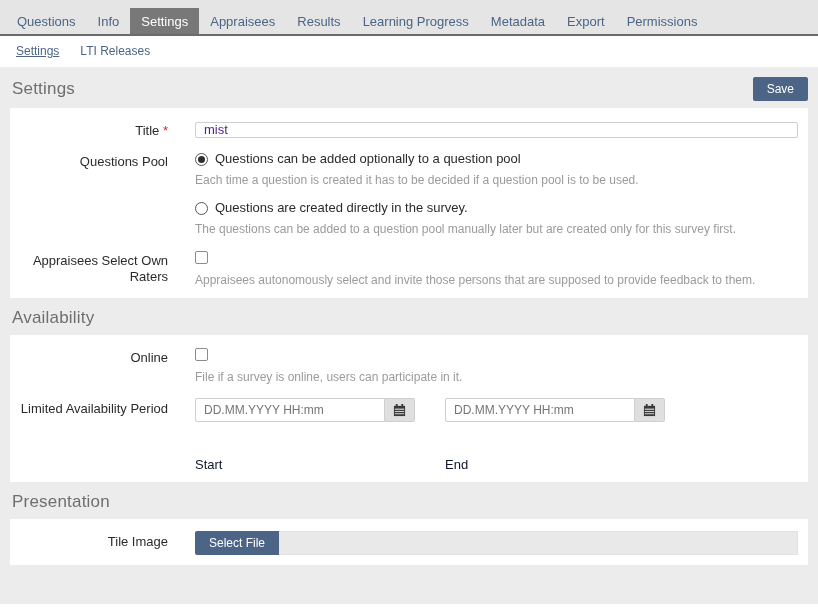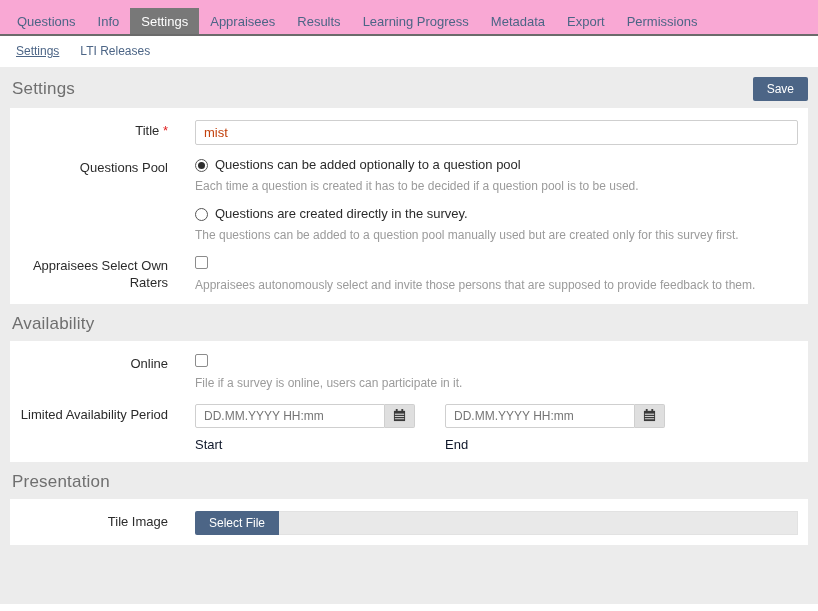--- a/index.html
+++ b/index.html
@@ -1,18 +1,18 @@
 <!DOCTYPE html>
 <html><head>
 <meta charset="utf-8">
 <style>
   * { margin:0; padding:0; box-sizing:border-box; }
   html,body { width:818px; height:611px; overflow:hidden; background:#fff;
               font-family:"Liberation Sans", sans-serif; }
-  .topbar { background:#f9a8d4; padding-top:8px; }
+  .topbar { background:#e5e5e5; padding-top:8px; }
   .tabs { display:flex; align-items:stretch; border-bottom:2px solid #6b6b6b; padding-left:6px; }
   .tab { font-size:13px; color:#4c6586; padding:6px 11px 5px; cursor:pointer; white-space:nowrap; }
   .tab.active { background:#787878; color:#fff; }
   .subtabs { display:flex; gap:21px; padding:8px 0 9px 16px; background:#fff; }
   .subtab { font-size:12px; color:#4c6586; cursor:pointer; }
   .subtab.active { text-decoration:underline; }
 
   .page { background:#ececec; height:537px; }
   .section-head { display:flex; justify-content:space-between; align-items:center;
                   padding:10px 10px 7px 12px; }
@@ -21,41 +21,41 @@
                  padding:5px 14px; border-radius:2px; cursor:pointer;
                  font-family:"Liberation Sans", sans-serif; }
 
   .panel { background:#fff; margin:0 10px; padding:12px 10px 10px 0; }
   .row { display:flex; margin-bottom:12px; }
   .row:last-child { margin-bottom:0;justify-content:space-between; }
   .row-label { width:185px; min-width:185px; text-align:right; padding-right:27px;
                font-size:13px; color:#2b2b2b; padding-top:3px; line-height:1.25; }
   .row-content { flex:1; min-width:0; }
 
-  .text-input { width:100%; height:25px; border:1px solid #cfcfcf; border-radius:2px;
-                padding:3px 8px; font-size:13px; color:#c2410c;
+  .text-input { width:100%; height:16px; border:1px solid #cfcfcf; border-radius:2px;
+                padding:3px 8px; font-size:13px; color:#4c1d95;
                 font-family:"Liberation Sans", sans-serif; }
   .text-input::placeholder, textarea::placeholder { color:#b8b8b8; }
   textarea.desc { width:100%; height:68px; border:1px solid #cfcfcf; border-radius:2px;
                   padding:4px 8px; font-size:13px; color:#333; resize:both;
                   font-family:"Liberation Sans", sans-serif; }
 
   .option { display:flex; align-items:flex-start; }
   .radio { width:13px; height:13px; border:1px solid #555; border-radius:50%;
            background:#fff; position:relative; margin:2px 7px 0 0; flex:none; cursor:pointer; }
   .radio.checked::after { content:""; position:absolute; inset:2px; border-radius:50%; background:#2e2e2e; }
   .option-label { font-size:13px; color:#2b2b2b; line-height:1.3; cursor:pointer; }
   .byline { font-size:12px; color:#9b9b9b; line-height:1.4; margin:4px 0 11px 0; }
   .byline.last { margin-bottom:0; }
   .checkbox { width:13px; height:13px; border:1px solid #8c8c8c; border-radius:2px;
               background:#fff; display:inline-block; cursor:pointer; }
   .required { color:#e02020; }
 
   .date-pair { display:flex; }
-  .date-group { display:flex; flex-direction:column; }
+  .date-group { display:flex; flex-direction:column;gap:26px; }
   .date-group + .date-group { margin-left:30px; }
   .date-wrap { display:flex; }
   .date-input { width:190px; height:24px; border:1px solid #cfcfcf; border-radius:2px 0 0 2px;
                 padding:3px 8px; font-size:12px; color:#333;
                 font-family:"Liberation Sans", sans-serif; }
   .date-addon { width:30px; height:24px; background:#dfdfdf; border:1px solid #cfcfcf;
                 border-left:none; border-radius:0 2px 2px 0; display:flex;
                 align-items:center; justify-content:center; cursor:pointer; }
   .start-end { font-size:13px; color:#0f172a; margin-top:9px; }
 
@@ -108,21 +108,21 @@
       <div class="row-content">
         <div class="option">
           <span class="radio checked"></span>
           <span class="option-label">Questions can be added optionally to a question pool</span>
         </div>
         <div class="byline">Each time a question is created it has to be decided if a question pool is to be used.</div>
         <div class="option">
           <span class="radio"></span>
           <span class="option-label">Questions are created directly in the survey.</span>
         </div>
-        <div class="byline last">The questions can be added to a question pool manually used but are created only for this survey first.</div>
+        <div class="byline last">The questions can be added to a question pool manually later but are created only for this survey first.</div>
       </div>
     </div>
 
     <div class="row">
       <div class="row-label">Appraisees Select Own Raters</div>
       <div class="row-content">
         <span class="checkbox"></span>
         <div class="byline last">Appraisees autonomously select and invite those persons that are supposed to provide feedback to them.</div>
       </div>
     </div>

